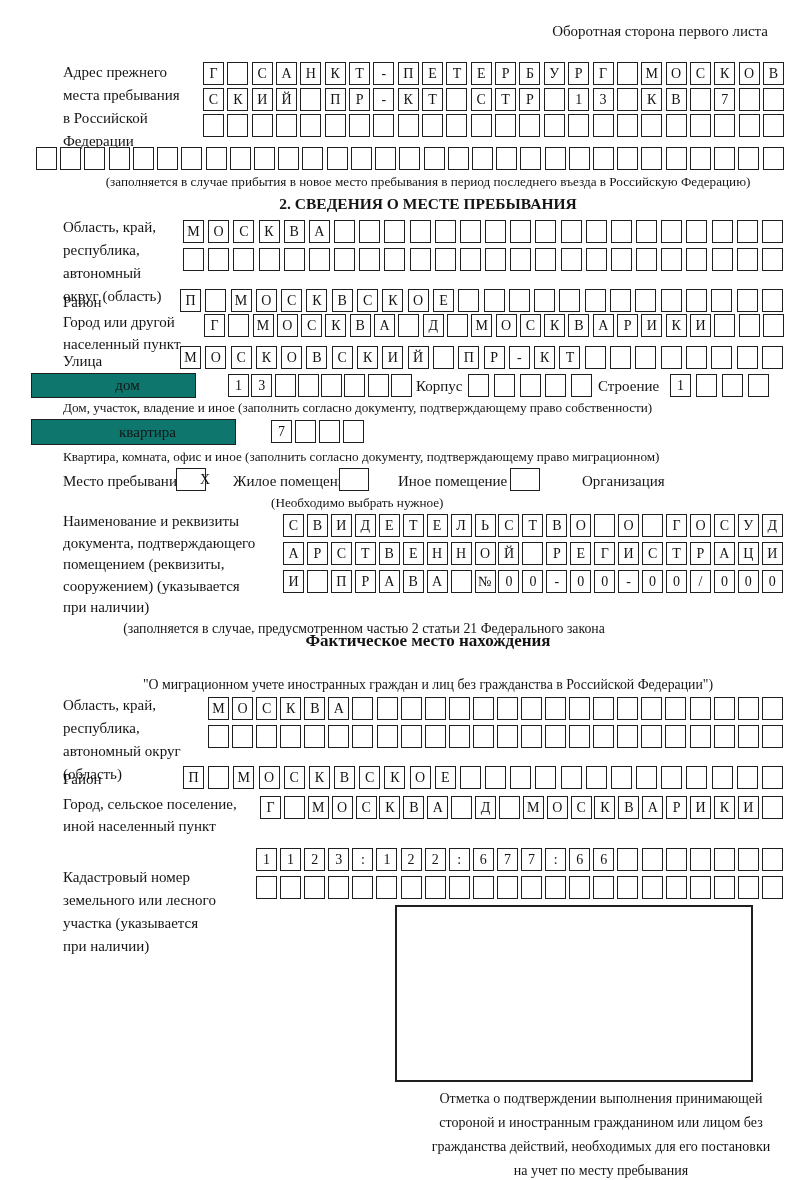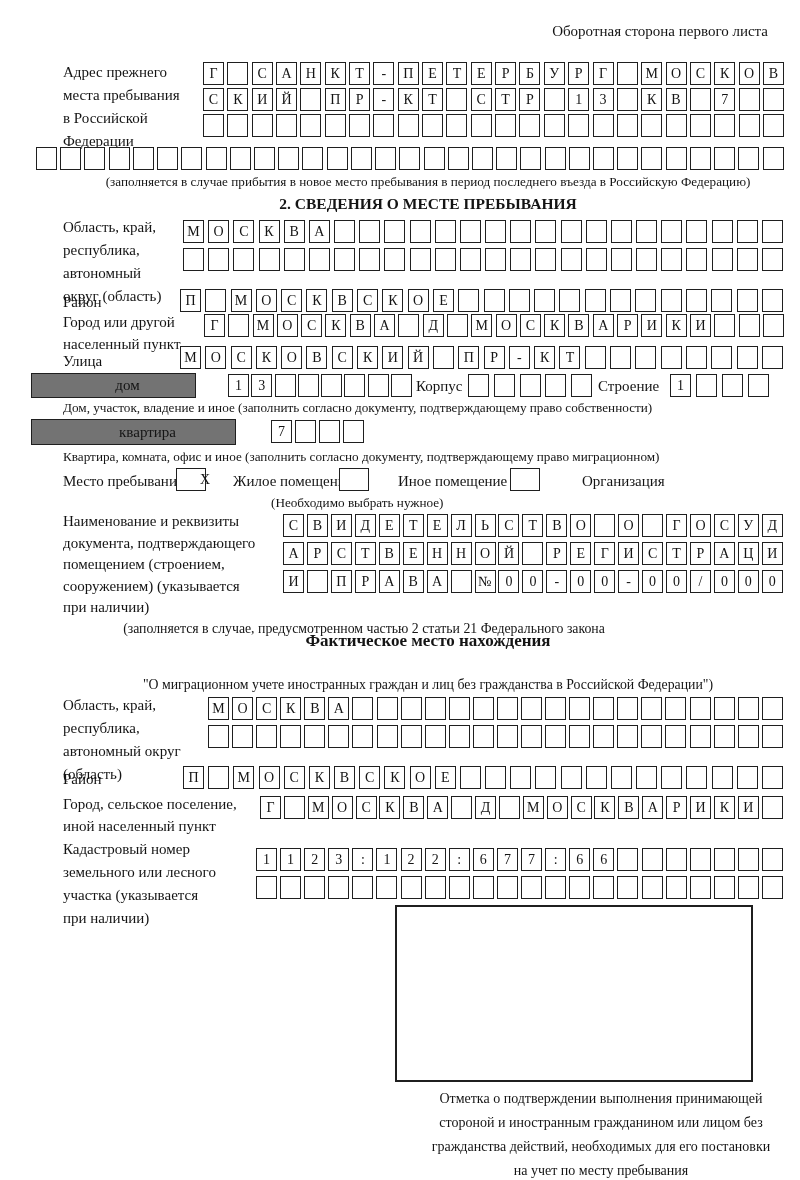--- a/index.html
+++ b/index.html
@@ -12,21 +12,21 @@
   .small{font-size:13.2px;line-height:17px;}
   .bold{font-weight:bold;}
   .center{text-align:center;}
   .cellrow{display:flex;justify-content:space-between;}
   .cell{
     width:21px;height:23px;box-sizing:border-box;border:1.6px solid #1f1f1f;
     display:flex;align-items:center;justify-content:center;
     font-size:14px;flex:0 0 auto;background:#fff;
   }
   .widebox{
-    box-sizing:border-box;border:1.6px solid #1f1f1f;background:#737373;
+    box-sizing:border-box;border:1.6px solid #1f1f1f;background:#0f766e;
     display:flex;align-items:center;justify-content:center;font-size:15px;
   }
   .stamp{box-sizing:border-box;border:2px solid #1f1f1f;background:#fff;}
   .cap{font-size:14px;line-height:24px;}
 </style>
 </head>
 <body>
 
 <div class="page">
 
@@ -343,21 +343,21 @@
   <div class="abs lbl" style="left:205px;top:470px">Жилое помещение</div>
   <span class="cell abs" style="left:339px;top:468px"></span>
   <div class="abs lbl" style="left:370px;top:470px">Иное помещение</div>
   <span class="cell abs" style="left:510px;top:468px"></span>
   <div class="abs lbl" style="left:554px;top:470px">Организация</div>
   <div class="abs small" style="left:243px;top:494px">(Необходимо выбрать нужное)</div>
 
   <div class="abs lbl" style="left:35px;top:511px;line-height:21.5px">
     <div>Наименование и реквизиты</div>
     <div>документа, подтверждающего</div>
-    <div>помещением (строением,</div>
+    <div>помещением (реквизиты,</div>
     <div>сооружением) (указывается</div>
     <div>при наличии)</div>
   </div>
   <div class="abs cellrow" style="left:255px;top:514px;width:500px">
       <span class="cell">С</span>
       <span class="cell">В</span>
       <span class="cell">И</span>
       <span class="cell">Д</span>
       <span class="cell">Е</span>
       <span class="cell">Т</span>
@@ -537,21 +537,21 @@
       <span class="cell">К</span>
       <span class="cell">В</span>
       <span class="cell">А</span>
       <span class="cell">Р</span>
       <span class="cell">И</span>
       <span class="cell">К</span>
       <span class="cell">И</span>
       <span class="cell"></span>
     </div>
 
-  <div class="abs lbl" style="left:35px;top:838px">
+  <div class="abs lbl" style="left:35px;top:866px">
     <div>Кадастровый номер</div>
     <div>земельного или лесного</div>
     <div>участка (указывается</div>
     <div>при наличии)</div>
   </div>
   <div class="abs cellrow" style="left:228px;top:848px;width:527px">
       <span class="cell">1</span>
       <span class="cell">1</span>
       <span class="cell">2</span>
       <span class="cell">3</span>

